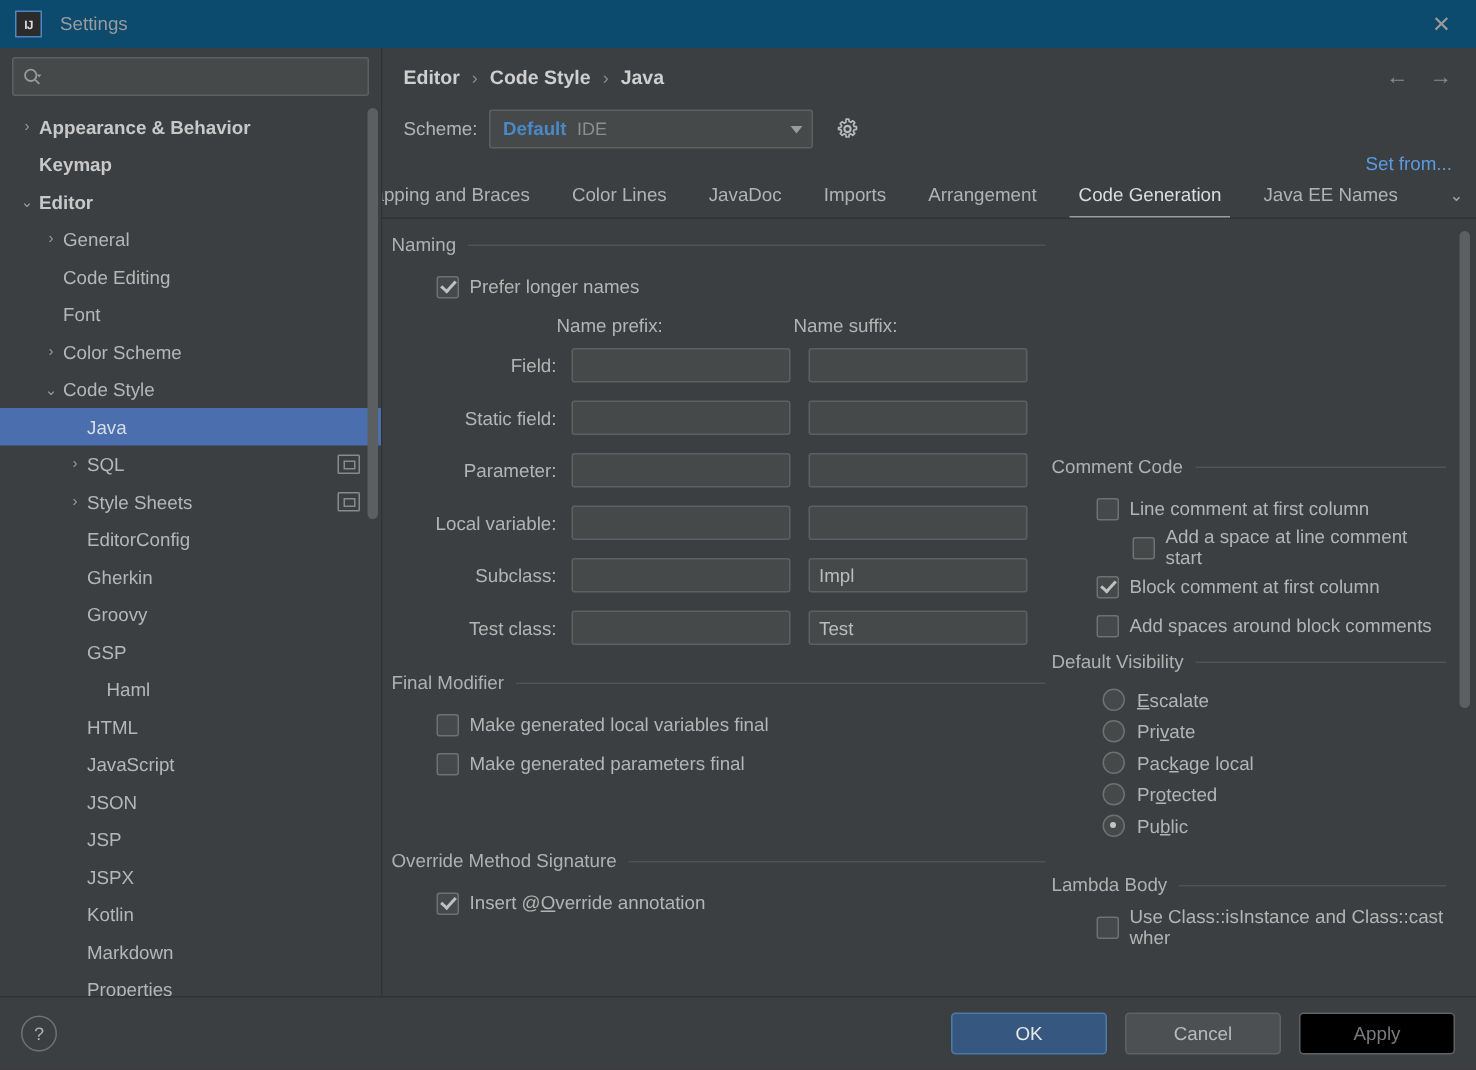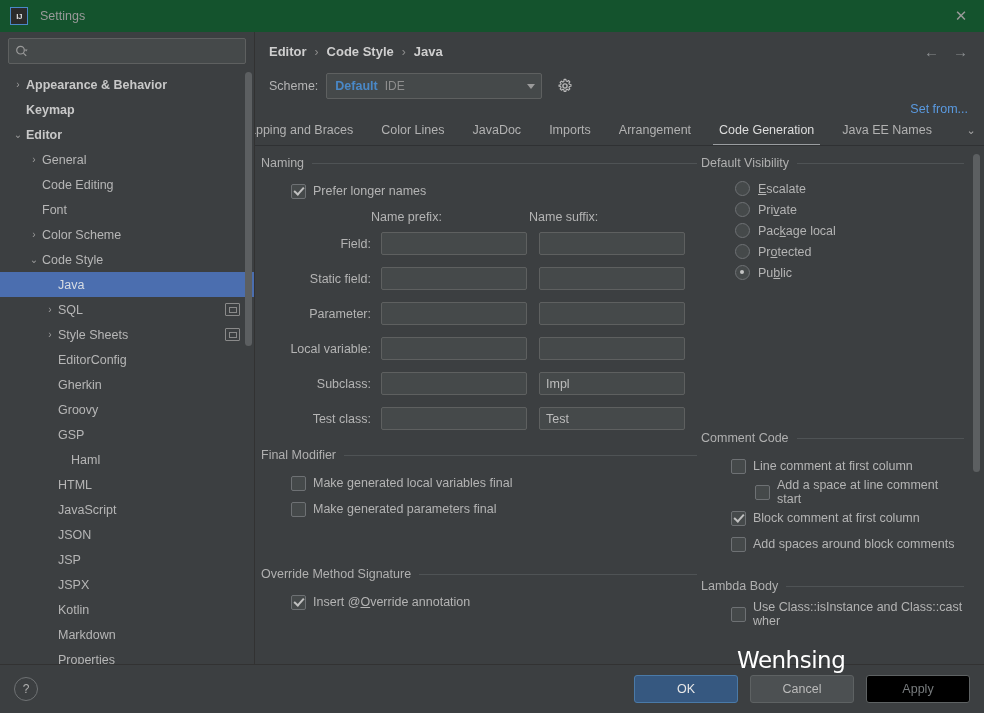--- a/index.html
+++ b/index.html
@@ -17,21 +17,21 @@
   }
   .dialog {
     position: absolute; inset: 0;
     display: flex; flex-direction: column;
     background: #3c3f41;
   }
 
   
   .titlebar {
     height: 32px; flex: 0 0 32px;
-    background: #14532d;
+    background: #0c4a6e;
     display: flex; align-items: center;
     padding: 0 0 0 10px;
     position: relative;
   }
   .ij-logo {
     width: 16px; height: 16px;
     border: 1px solid #4a88c7;
     background: #2b2b2b;
     display: flex; align-items: center; justify-content: center;
     font-size: 8px; font-weight: bold; color: #dedede;
@@ -644,20 +644,45 @@
                     <span class="chkbox checked"></span>
                     <span>Insert @<span class="mn">O</span>verride annotation</span>
                   </div>
                 </div>
             </div>
 
           </div>
 
           <div class="col col-right">
 
+            <div class="group" style="margin-top:148px;">
+              <div class="group-title">
+                <span>Comment Code</span>
+                <span class="rule"></span>
+              </div>
+              <div id="comment-rows">
+                  <div class="chk-row">
+                    <span class="chkbox"></span>
+                    <span>Line comment at first column</span>
+                  </div>
+                  <div class="chk-row indent2">
+                    <span class="chkbox"></span>
+                    <span>Add a space at line comment start</span>
+                  </div>
+                  <div class="chk-row">
+                    <span class="chkbox checked"></span>
+                    <span>Block comment at first column</span>
+                  </div>
+                  <div class="chk-row">
+                    <span class="chkbox"></span>
+                    <span>Add spaces around block comments</span>
+                  </div>
+                </div>
+            </div>
+
             <div class="group">
               <div class="group-title">
                 <span>Default Visibility</span>
                 <span class="rule"></span>
               </div>
               <div id="visibility-rows">
                   <div class="radio-row">
                     <span class="radio"></span>
                     <span><span class="mn">E</span>scalate</span>
                   </div>
@@ -673,45 +698,20 @@
                     <span class="radio"></span>
                     <span>Pr<span class="mn">o</span>tected</span>
                   </div>
                   <div class="radio-row">
                     <span class="radio on"></span>
                     <span>Pu<span class="mn">b</span>lic</span>
                   </div>
                 </div>
             </div>
 
-            <div class="group" style="margin-top:148px;">
-              <div class="group-title">
-                <span>Comment Code</span>
-                <span class="rule"></span>
-              </div>
-              <div id="comment-rows">
-                  <div class="chk-row">
-                    <span class="chkbox"></span>
-                    <span>Line comment at first column</span>
-                  </div>
-                  <div class="chk-row indent2">
-                    <span class="chkbox"></span>
-                    <span>Add a space at line comment start</span>
-                  </div>
-                  <div class="chk-row">
-                    <span class="chkbox checked"></span>
-                    <span>Block comment at first column</span>
-                  </div>
-                  <div class="chk-row">
-                    <span class="chkbox"></span>
-                    <span>Add spaces around block comments</span>
-                  </div>
-                </div>
-            </div>
-
             <div class="group" style="margin-top:22px;">
               <div class="group-title">
                 <span>Lambda Body</span>
                 <span class="rule"></span>
               </div>
               <div id="lambda-rows">
                   <div class="chk-row">
                     <span class="chkbox"></span>
                     <span>Use Class::isInstance and Class::cast wher</span>
                   </div>
@@ -730,14 +730,13 @@
 
   <div class="footer">
     <div class="help-btn">?</div>
     <div class="btns">
       <div class="btn primary">OK</div>
       <div class="btn">Cancel</div>
       <div class="btn disabled">Apply</div>
     </div>
   </div>
 
-  <div class="watermark">Wenhsing</div>
 </div>
 
 </body></html>

